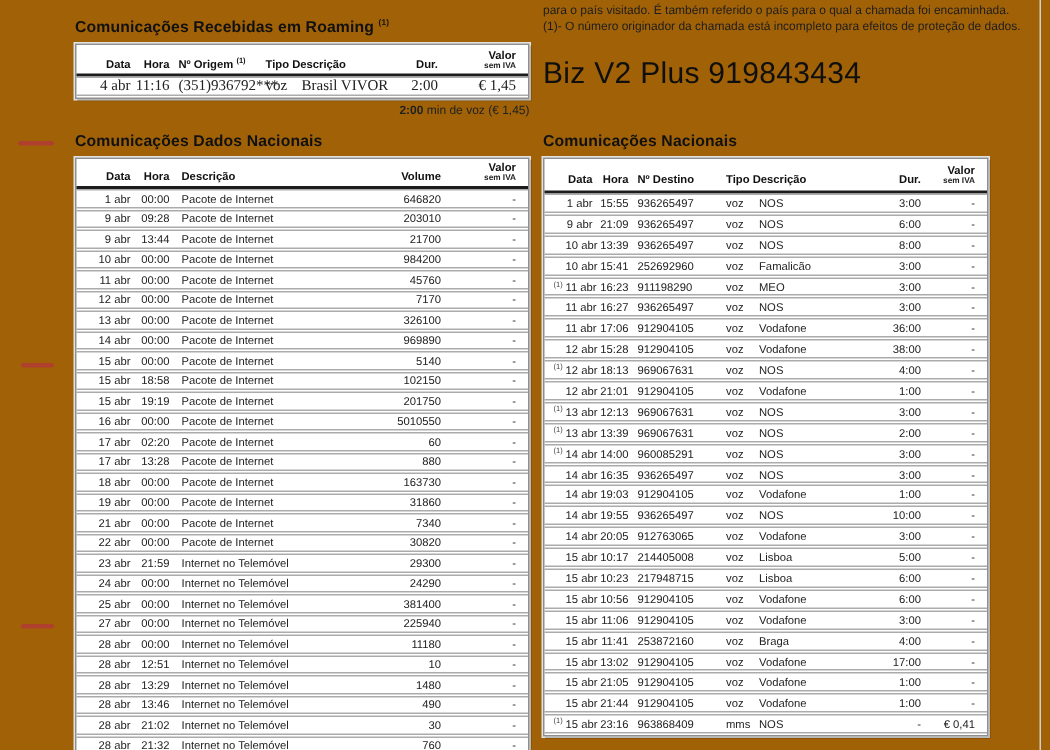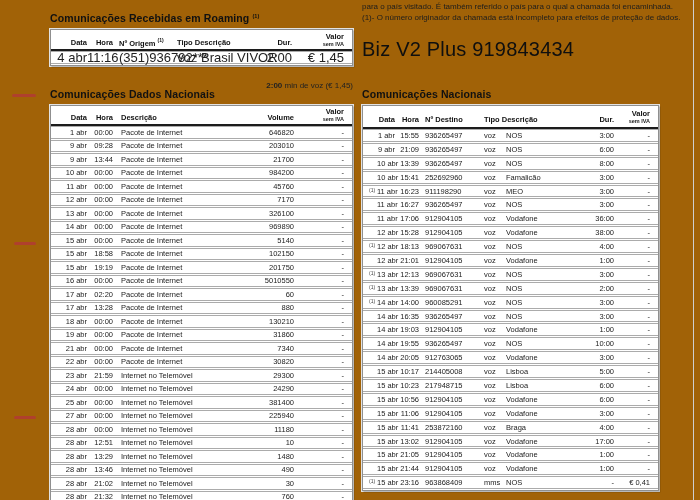--- a/index.html
+++ b/index.html
@@ -20,30 +20,30 @@
   .hd2 .sub{font-size:5.5px;font-weight:bold;color:#222;margin-top:1px;}
   .trow{
     display:flex;align-items:center;box-sizing:border-box;
     border-top:1px solid #ababab;border-bottom:1px solid #ababab;
     margin-bottom:1px;white-space:nowrap;
   }
   .trow span{display:block;overflow:visible;}
   
   #roaming{position:absolute;left:50px;top:12px;width:303px;}
   #roaming .thead{padding:3px 8px 2px 6px;font-size:7.5px;}
-  #roaming .trow{height:13px;font-size:13px;padding:0 8px 0 6px;}
+  #roaming .trow{height:13px;font-size:10px;padding:0 8px 0 6px;font-family:Liberation Serif, serif;}
   #roaming .c-date{width:30px;text-align:right;flex:none;}
   #roaming .c-hora{width:26px;text-align:right;flex:none;}
   #roaming .c-orig{width:58px;margin-left:6px;text-align:left;flex:none;}
   #roaming .c-tipo{width:24px;text-align:left;flex:none;}
   #roaming .c-desc{flex:1;text-align:left;min-width:0;}
   #roaming .c-tipo-desc{flex:1;text-align:left;}
   #roaming .c-dur{width:40px;text-align:right;flex:none;}
   #roaming .c-val{width:52px;text-align:right;flex:none;}
-  #roaming .summary{font-size:8px;text-align:right;margin-top:15px;color:#222;}
+  #roaming .summary{font-size:8px;text-align:right;margin-top:3px;color:#222;}
   #roaming .summary b{font-weight:bold;}
   
   #notes{position:absolute;left:362px;top:2px;width:334px;font-size:8px;line-height:10.5px;color:#1d1d1d;}
   #plan-title{position:absolute;left:362px;top:38px;font-size:20px;color:#0f0f0f;font-weight:normal;letter-spacing:.2px;}
   
   #dados{position:absolute;left:50px;top:88px;width:303px;}
   #dados .thead{padding:2px 8px 2px 6px;font-size:7.5px;}
   #dados .trow{height:12.5px;font-size:7.5px;padding:0 8px 0 6px;}
   #dados .c-date{width:30px;text-align:right;flex:none;}
   #dados .c-hora{width:26px;text-align:right;flex:none;}
@@ -224,21 +224,21 @@
             <span class="c-date">17 abr</span>
             <span class="c-hora">13:28</span>
             <span class="c-desc">Pacote de Internet</span>
             <span class="c-vol">880</span>
             <span class="c-val">-</span>
           </div>
           <div class="trow">
             <span class="c-date">18 abr</span>
             <span class="c-hora">00:00</span>
             <span class="c-desc">Pacote de Internet</span>
-            <span class="c-vol">130210</span>
+            <span class="c-vol">163730</span>
             <span class="c-val">-</span>
           </div>
           <div class="trow">
             <span class="c-date">19 abr</span>
             <span class="c-hora">00:00</span>
             <span class="c-desc">Pacote de Internet</span>
             <span class="c-vol">31860</span>
             <span class="c-val">-</span>
           </div>
           <div class="trow">

